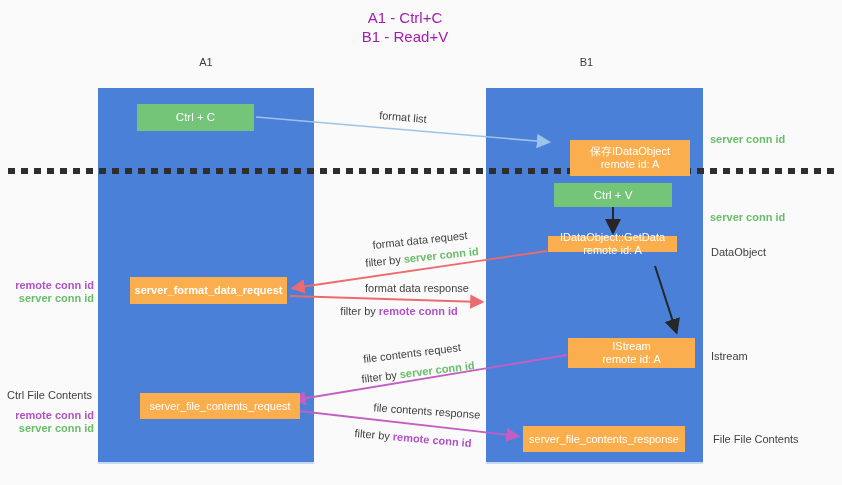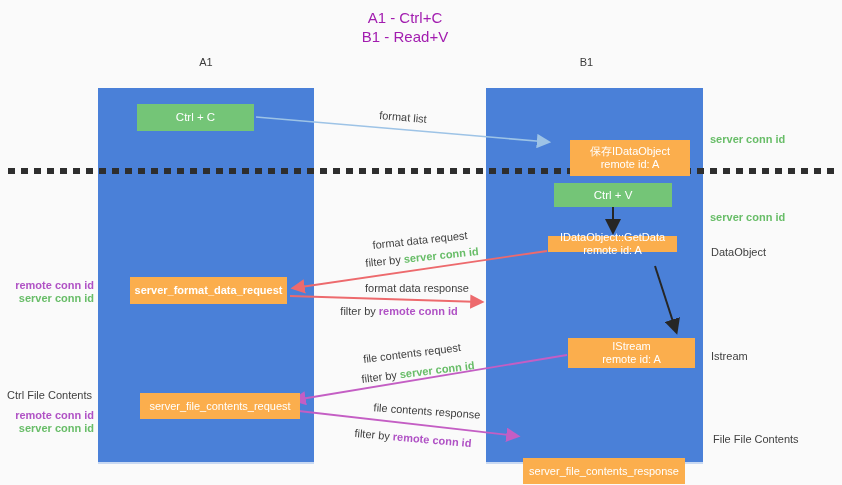--- a/index.html
+++ b/index.html
@@ -129,21 +129,21 @@
     <div>Ctrl + V</div>
   </div>
   <div class="box" style="left:548px;top:236px;width:129px;height:16px;">
     <div>IDataObject::GetData</div>
     <div>remote id: A</div>
   </div>
   <div class="box" style="left:568px;top:338px;width:127px;height:30px;">
     <div>IStream</div>
     <div>remote id: A</div>
   </div>
-  <div class="box" style="left:523px;top:426px;width:162px;height:26px;margin-top:32px;">
+  <div class="box" style="left:523px;top:426px;width:162px;height:26px;">
     <div>server_file_contents_response</div>
   </div>
 
   <div class="center-label" style="left:403px;top:117px;--r:5deg;">format list</div>
 
   <div class="center-label" style="left:420px;top:240px;--r:-6deg;">format data request</div>
   <div class="center-label" style="left:422px;top:257px;--r:-6deg;"><span>filter by </span><span class="green-txt">server conn id</span></div>
 
   <div class="center-label" style="left:417px;top:288px;">format data response</div>
   <div class="center-label" style="left:399px;top:311px;"><span>filter by </span><span class="purple-txt">remote conn id</span></div>

